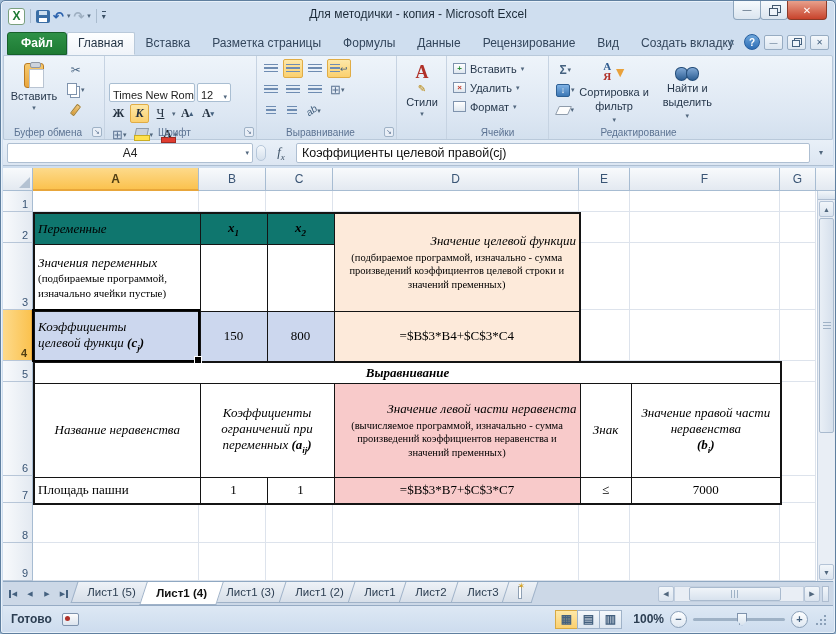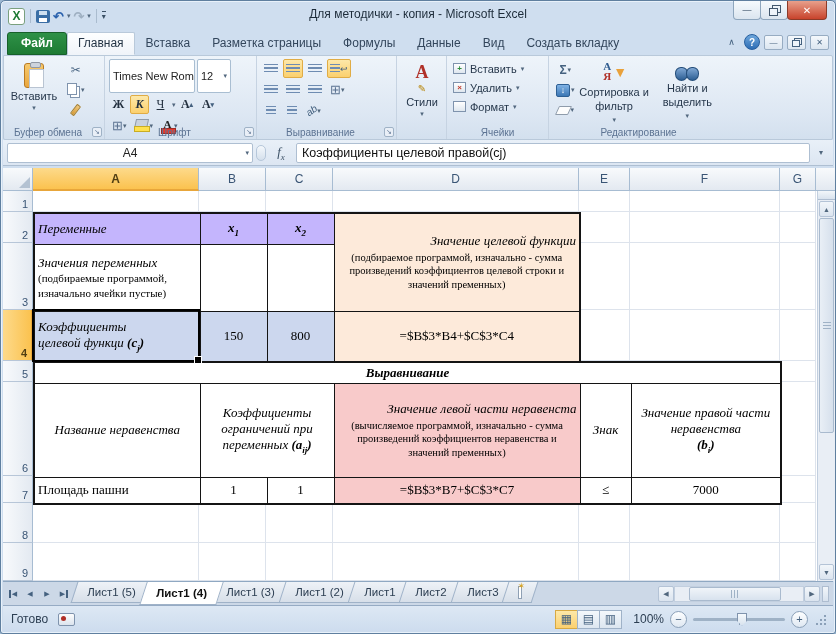--- a/index.html
+++ b/index.html
@@ -59,22 +59,22 @@
           width:52px;height:66px;border:1px solid transparent;border-radius:3px;font-size:11px;color:#27384c;padding-top:3px;}
   .clipboard{width:20px;height:25px;background:linear-gradient(#f6c96d,#e9a63d);border:1px solid #b97a22;border-radius:3px;position:relative;}
   .clipboard::before{content:"";position:absolute;left:4px;top:5px;width:13px;height:17px;background:#fff;border:1px solid #b9c4d2;}
   .clipboard::after{content:"";position:absolute;top:-2px;left:5px;width:9px;height:4px;background:#cdd4dd;border:1px solid #8f98a5;border-radius:2px;}
   .smallcol{display:flex;flex-direction:column;gap:2px;margin-left:4px;padding-top:2px;}
   .sbtn{height:18px;min-width:20px;display:flex;align-items:center;justify-content:center;gap:1px;
         border:1px solid transparent;border-radius:2px;font-size:12px;color:#44617f;padding:0 2px;}
   .copy-ic{width:10px;height:12px;border:1px solid #7f93ad;background:#fff;box-shadow:3px 3px 0 -1px #fff,3px 3px 0 0 #7f93ad;margin:0 3px 3px 0;}
   .brush-ic{width:5px;height:12px;background:linear-gradient(#f2c879,#d99b35);border:1px solid #a8802f;transform:rotate(38deg);border-radius:1px;}
   .frow{display:flex;align-items:center;gap:2px;margin-bottom:2px;}
-  .combo{background:#fff;border:1px solid #a9bed2;border-radius:2px;height:34px;display:flex;align-items:center;
-         font-size:11px;color:#222;padding:0 3px;position:relative;}
+  .combo{background:#fff;border:1px solid #a9bed2;border-radius:2px;height:19px;display:flex;align-items:flex-end;
+         font-size:11px;color:#222;padding:0 3px;position:relative;margin-top:24px;}
   .combo .dd{margin-left:auto;font-size:7px;color:#51677e;padding-left:3px;}
   .fname{width:86px;overflow:hidden;white-space:nowrap;}
   .fsize{width:34px;}
   .tbtn{min-width:19px;height:19px;border:1px solid transparent;border-radius:2px;display:flex;align-items:center;
         justify-content:center;font-size:12px;color:#23303f;padding:0 2px;}
   .tbtn.on{background:linear-gradient(#fde8a9,#fbd06e);border-color:#e0ac45;}
   .bld{font-weight:bold;font-family:"Liberation Serif",serif;}
   .ita{font-style:italic;font-weight:bold;font-family:"Liberation Serif",serif;}
   .und{text-decoration:underline;font-family:"Liberation Serif",serif;}
   .caret-sm{font-size:7px;vertical-align:super;color:#44617f;}
@@ -152,21 +152,21 @@
       0 20px,0 51px,0 118px,0 169px,0 190px,0 284px,0 311px,0 351px,0 389px;
     background-size:1px 100%,1px 100%,1px 100%,1px 100%,1px 100%,1px 100%,1px 100%,
       100% 1px,100% 1px,100% 1px,100% 1px,100% 1px,100% 1px,100% 1px,100% 1px,100% 1px;}
   table.xl{position:absolute;border-collapse:collapse;table-layout:fixed;background:#fff;
            font-family:"Liberation Serif",serif;border:2px solid #141414;}
   .t1{left:30px;top:44px;width:546px;}
   .t2{left:30px;top:193px;width:747px;}
   .xl td{border:1px solid #141414;padding:1px 3px;vertical-align:middle;font-size:13px;color:#000;overflow:hidden;}
   .tr2{height:31px;}.tr3{height:67px;}.tr4{height:51px;}
   .tr5{height:21px;}.tr6{height:94px;}.tr7{height:27px;}.tr8{height:40px;}.tr9{height:38px;}
-  .green{background:#c4b5fd;} .peach{background:#fdeada;} .blue{background:#ccd7ee;} .pink{background:#f8caca;}
+  .green{background:#0f766e;} .peach{background:#fdeada;} .blue{background:#ccd7ee;} .pink{background:#f8caca;}
   .ctr{text-align:center;} .lft{text-align:left;} .it{font-style:italic;} .bd{font-weight:bold;}
   .v{font-size:13.5px;} .frm{font-size:13px;}
   .ogr{font-weight:bold;font-style:italic;font-size:13.5px;}
   .dtitle{font-size:13px;text-align:right;} .dnote{font-size:10.5px;line-height:1.3;margin-top:2px;font-style:normal;}
   .note11{font-size:11px;line-height:1.32;font-style:normal;}
   .xl sub{font-size:9px;}
   .sel-overlay{position:absolute;left:29px;top:141px;width:168px;height:53px;border:2px solid #000;pointer-events:none;}
   .sel-overlay::after{content:"";position:absolute;right:-4px;bottom:-4px;width:6px;height:6px;background:#000;border:1px solid #fff;}
   .vscroll{position:absolute;right:0;top:23px;width:18px;height:390px;background:#e9eef5;border-left:1px solid #c2cfdf;
            display:flex;flex-direction:column;align-items:stretch;}
@@ -196,21 +196,21 @@
   .hs-btn{width:16px;height:16px;background:linear-gradient(#f2f6fa,#dbe4ef);border:1px solid #b4c3d6;border-radius:2px;
           display:flex;align-items:center;justify-content:center;font-size:7px;color:#51677e;}
   .hs-track{width:130px;height:16px;background:#e9eef5;border:1px solid #c2cfdf;display:flex;align-items:center;}
   .hs-thumb{width:92px;height:14px;margin-left:14px;background:linear-gradient(#f0f4f9,#d8e2ee);border:1px solid #a9bace;
             border-radius:2px;display:flex;align-items:center;justify-content:center;}
   .grip-h{width:8px;height:8px;background:repeating-linear-gradient(to right,#9fb2c6 0 1px,transparent 1px 3px);}
   .hs-handle{width:7px;height:16px;background:linear-gradient(#f2f6fa,#d8e2ee);border:1px solid #aebdd0;margin-left:2px;}
 
   
   .statusbar{height:27px;margin:0 2px;background:linear-gradient(#dde8f4,#cddcee);border-top:1px solid #96abc4;
-             display:flex;align-items:center;padding:0 8px;font-size:12px;color:#2c3e52;position:relative;}
+             display:flex;align-items:center;padding:0 8px;font-size:12px;color:#2c3e52;position:relative;font-weight:bold;}
   .macro-ic{width:17px;height:13px;border:1px solid #7f93ad;background:linear-gradient(#fdfdfd,#dce4ee);margin-left:10px;
             position:relative;border-radius:2px;}
   .macro-ic::after{content:"";position:absolute;left:2px;top:2px;width:5px;height:5px;border-radius:50%;background:#b03028;}
   .sb-right{position:absolute;right:6px;top:0;bottom:0;display:flex;align-items:center;gap:6px;}
   .viewbtns{display:flex;}
   .vbtn{width:23px;height:19px;border:1px solid #9fb2c8;margin-left:-1px;background:linear-gradient(#f4f8fc,#dce6f0);
         display:flex;align-items:center;justify-content:center;font-size:12px;color:#44617f;}
   .vbtn.on{background:linear-gradient(#fde8a9,#fbd06e);border-color:#d8a942;}
   .zoomlbl{font-size:12px;color:#2c3e52;min-width:36px;text-align:right;}
   .zbtn{width:17px;height:17px;border-radius:50%;border:1px solid #8ba0b8;background:linear-gradient(#fdfeff,#dfe8f2);
@@ -254,20 +254,21 @@
     </div>
   </div>
 
   <div class="tabrow">
     <div class="file-tab">Файл</div>
     <div class="rtab active">Главная</div>
     <div class="rtab">Вставка</div>
     <div class="rtab">Разметка страницы</div>
     <div class="rtab">Формулы</div>
     <div class="rtab">Данные</div>
+    <div class="rtab">Рецензирование</div>
     <div class="rtab">Вид</div>
     <div class="rtab">Создать вкладку</div>
     <div class="tabrow-right">
       <span class="tr-ic">∧</span>
       <span class="help-ic">?</span>
       <span class="wsm">—</span>
       <span class="wsm">
           <span class="restore-sm"></span>
         </span>
       <span class="wsm">✕</span>

